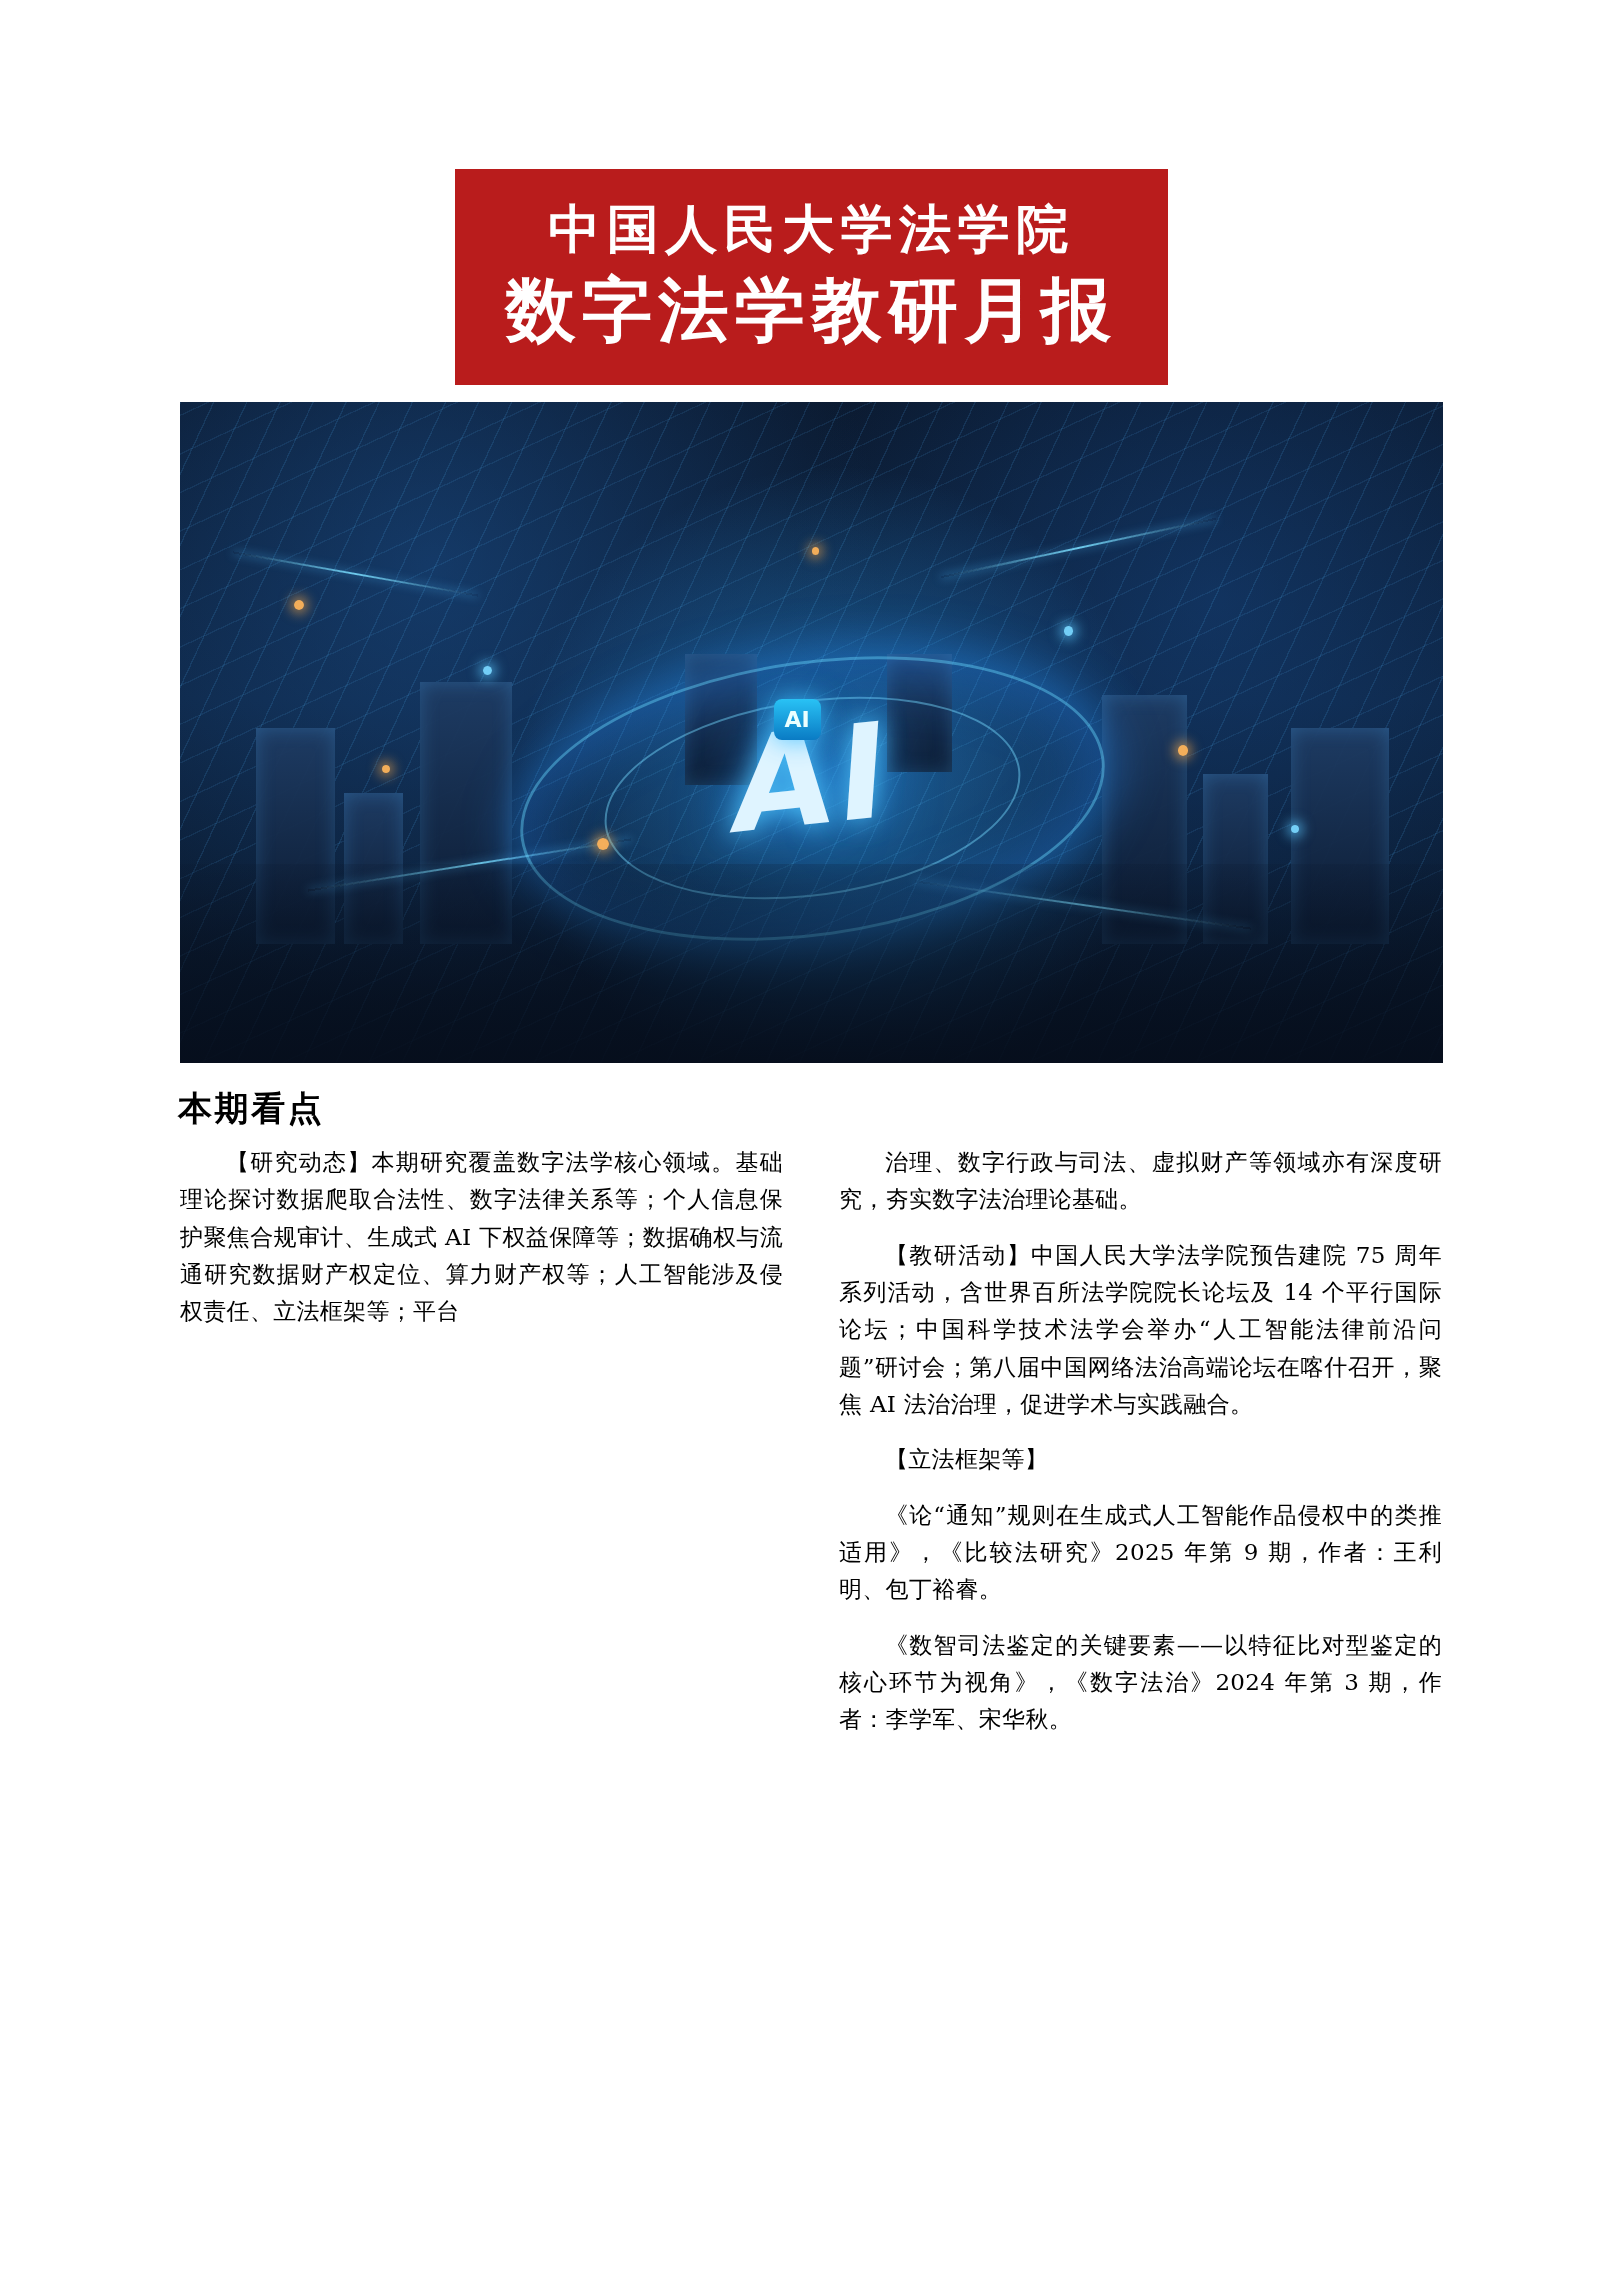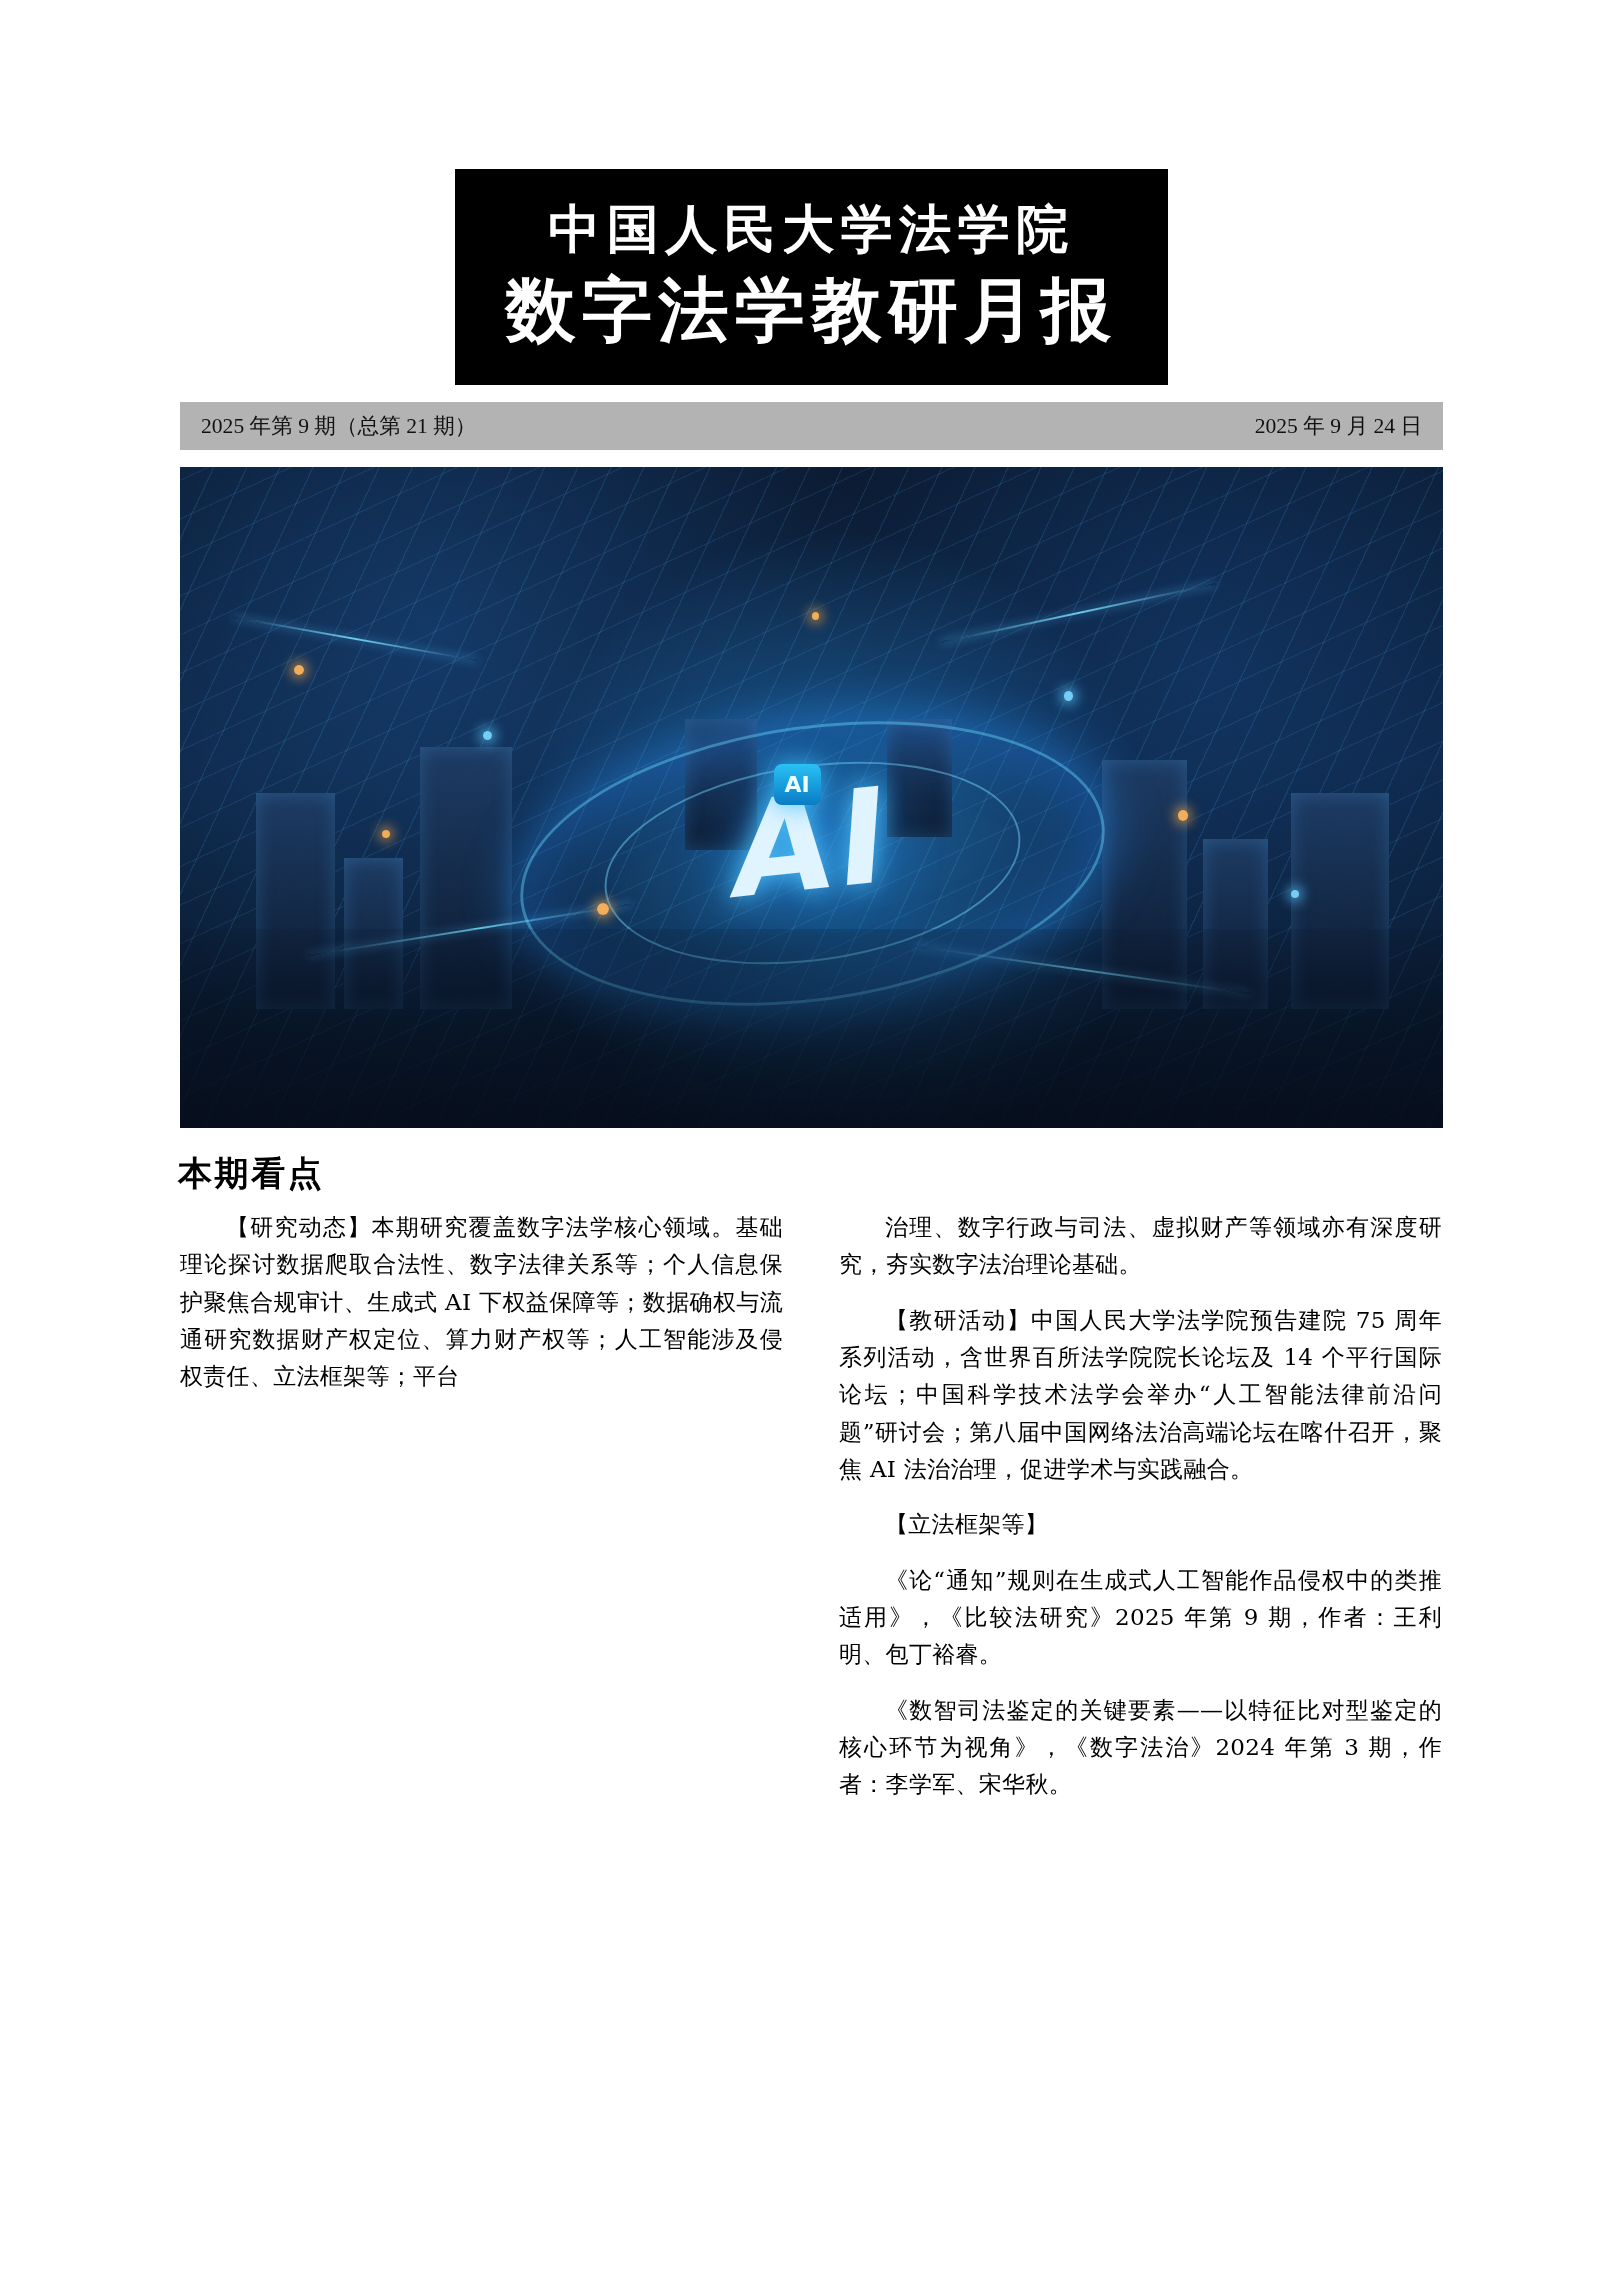--- a/index.html
+++ b/index.html
@@ -13,21 +13,21 @@
   }
   .page {
     position: relative;
     width: 1623px;
     height: 2295px;
     padding: 0;
   }
   .masthead {
     margin: 169px auto 0 auto;
     width: 713px;
-    background: #000000;
+    background: #b91c1c;
     text-align: center;
     padding: 27.5px 0 30px 0;
   }
   .masthead .line1 {
     color: #ffffff;
     font-family: "DejaVu Serif", serif;
     font-weight: bold;
     font-size: 52px;
     letter-spacing: 6.5px;
     line-height: 1.22;
@@ -176,24 +176,20 @@
 </head>
 <body>
 
 <div class="page">
 
   <div class="masthead">
     <div class="line1">中国人民大学法学院</div>
     <div class="line2">数字法学教研月报</div>
   </div>
 
-  <div class="infobar">
-    <span>2025 年第 9 期（总第 21 期）</span>
-    <span>2025 年 9 月 24 日</span>
-  </div>
 
   <div class="hero">
     <div class="sky"></div>
     <div class="grid"></div>
 
     <div class="bldg" style="left:6%; width:79px; height:216px;"></div>
     <div class="bldg" style="left:13%; width:59px; height:151px;"></div>
     <div class="bldg" style="left:19%; width:92px; height:262px;"></div>
     <div class="bldg" style="left:73%; width:85px; height:249px;"></div>
     <div class="bldg" style="left:81%; width:65px; height:170px;"></div>

